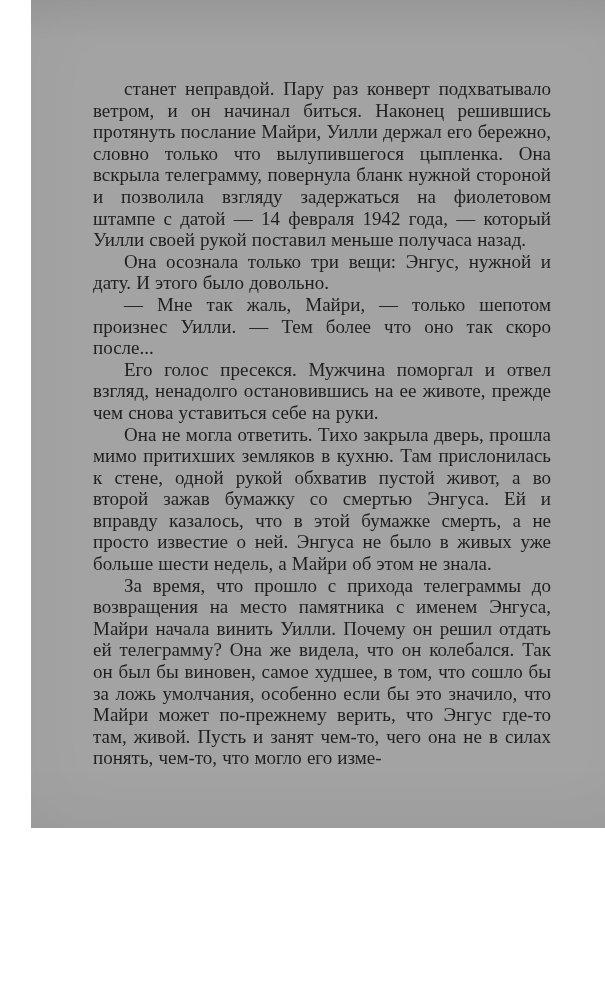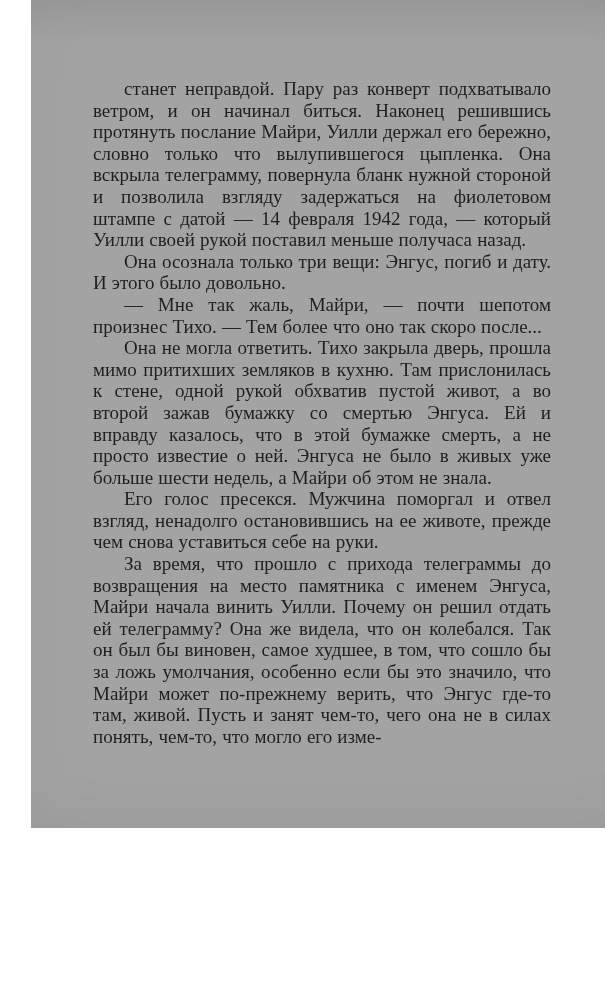--- a/index.html
+++ b/index.html
@@ -57,20 +57,20 @@
     font-weight: bold;
     color: #1c1c1c;
   }
 </style>
 </head>
 <body>
 
 <div class="page">
   <div class="text-block">
     <p class="para" lang="ru">станет неправдой. Пару раз конверт подхватывало ветром, и он начинал биться. Наконец решившись протянуть послание Майри, Уилли держал его бережно, словно только что вылупившегося цыпленка. Она вскрыла телеграмму, повернула бланк нужной стороной и позволила взгляду задержаться на фиолетовом штампе с датой — 14 февраля 1942 года, — который Уилли своей рукой поставил меньше получаса назад.</p>
-    <p class="para" lang="ru">Она осознала только три вещи: Энгус, погиб и дату. И этого было довольно.</p>
-    <p class="para" lang="ru">— Мне так жаль, Майри, — почти шепотом произнес Тихо. — Тем более что оно так скоро после...</p>
+    <p class="para" lang="ru">Она осознала только три вещи: Энгус, нужной и дату. И этого было довольно.</p>
+    <p class="para" lang="ru">— Мне так жаль, Майри, — только шепотом произнес Уилли. — Тем более что оно так скоро после...</p>
+    <p class="para" lang="ru">Его голос пресекся. Мужчина поморгал и отвел взгляд, ненадолго остановившись на ее животе, прежде чем снова уставиться себе на руки.</p>
     <p class="para" lang="ru">Она не могла ответить. Тихо закрыла дверь, прошла мимо притихших земляков в кухню. Там прислонилась к стене, одной рукой обхватив пустой живот, а во второй зажав бумажку со смертью Энгуса. Ей и вправду казалось, что в этой бумажке смерть, а не просто известие о ней. Энгуса не было в живых уже больше шести недель, а Майри об этом не знала.</p>
-    <p class="para" lang="ru">Его голос пресекся. Мужчина поморгал и отвел взгляд, ненадолго остановившись на ее животе, прежде чем снова уставиться себе на руки.</p>
     <p class="para" lang="ru">За время, что прошло с прихода телеграммы до возвращения на место памятника с именем Энгуса, Майри начала винить Уилли. Почему он решил отдать ей телеграмму? Она же видела, что он колебался. Так он был бы виновен, самое худшее, в том, что сошло бы за ложь умолчания, особенно если бы это значило, что Майри может по-прежнему верить, что Энгус где-то там, живой. Пусть и занят чем-то, чего она не в силах понять, чем-то, что могло его изме-</p>
   </div>
   <div class="page-number">9</div>
 </div>
 
 </body></html>

